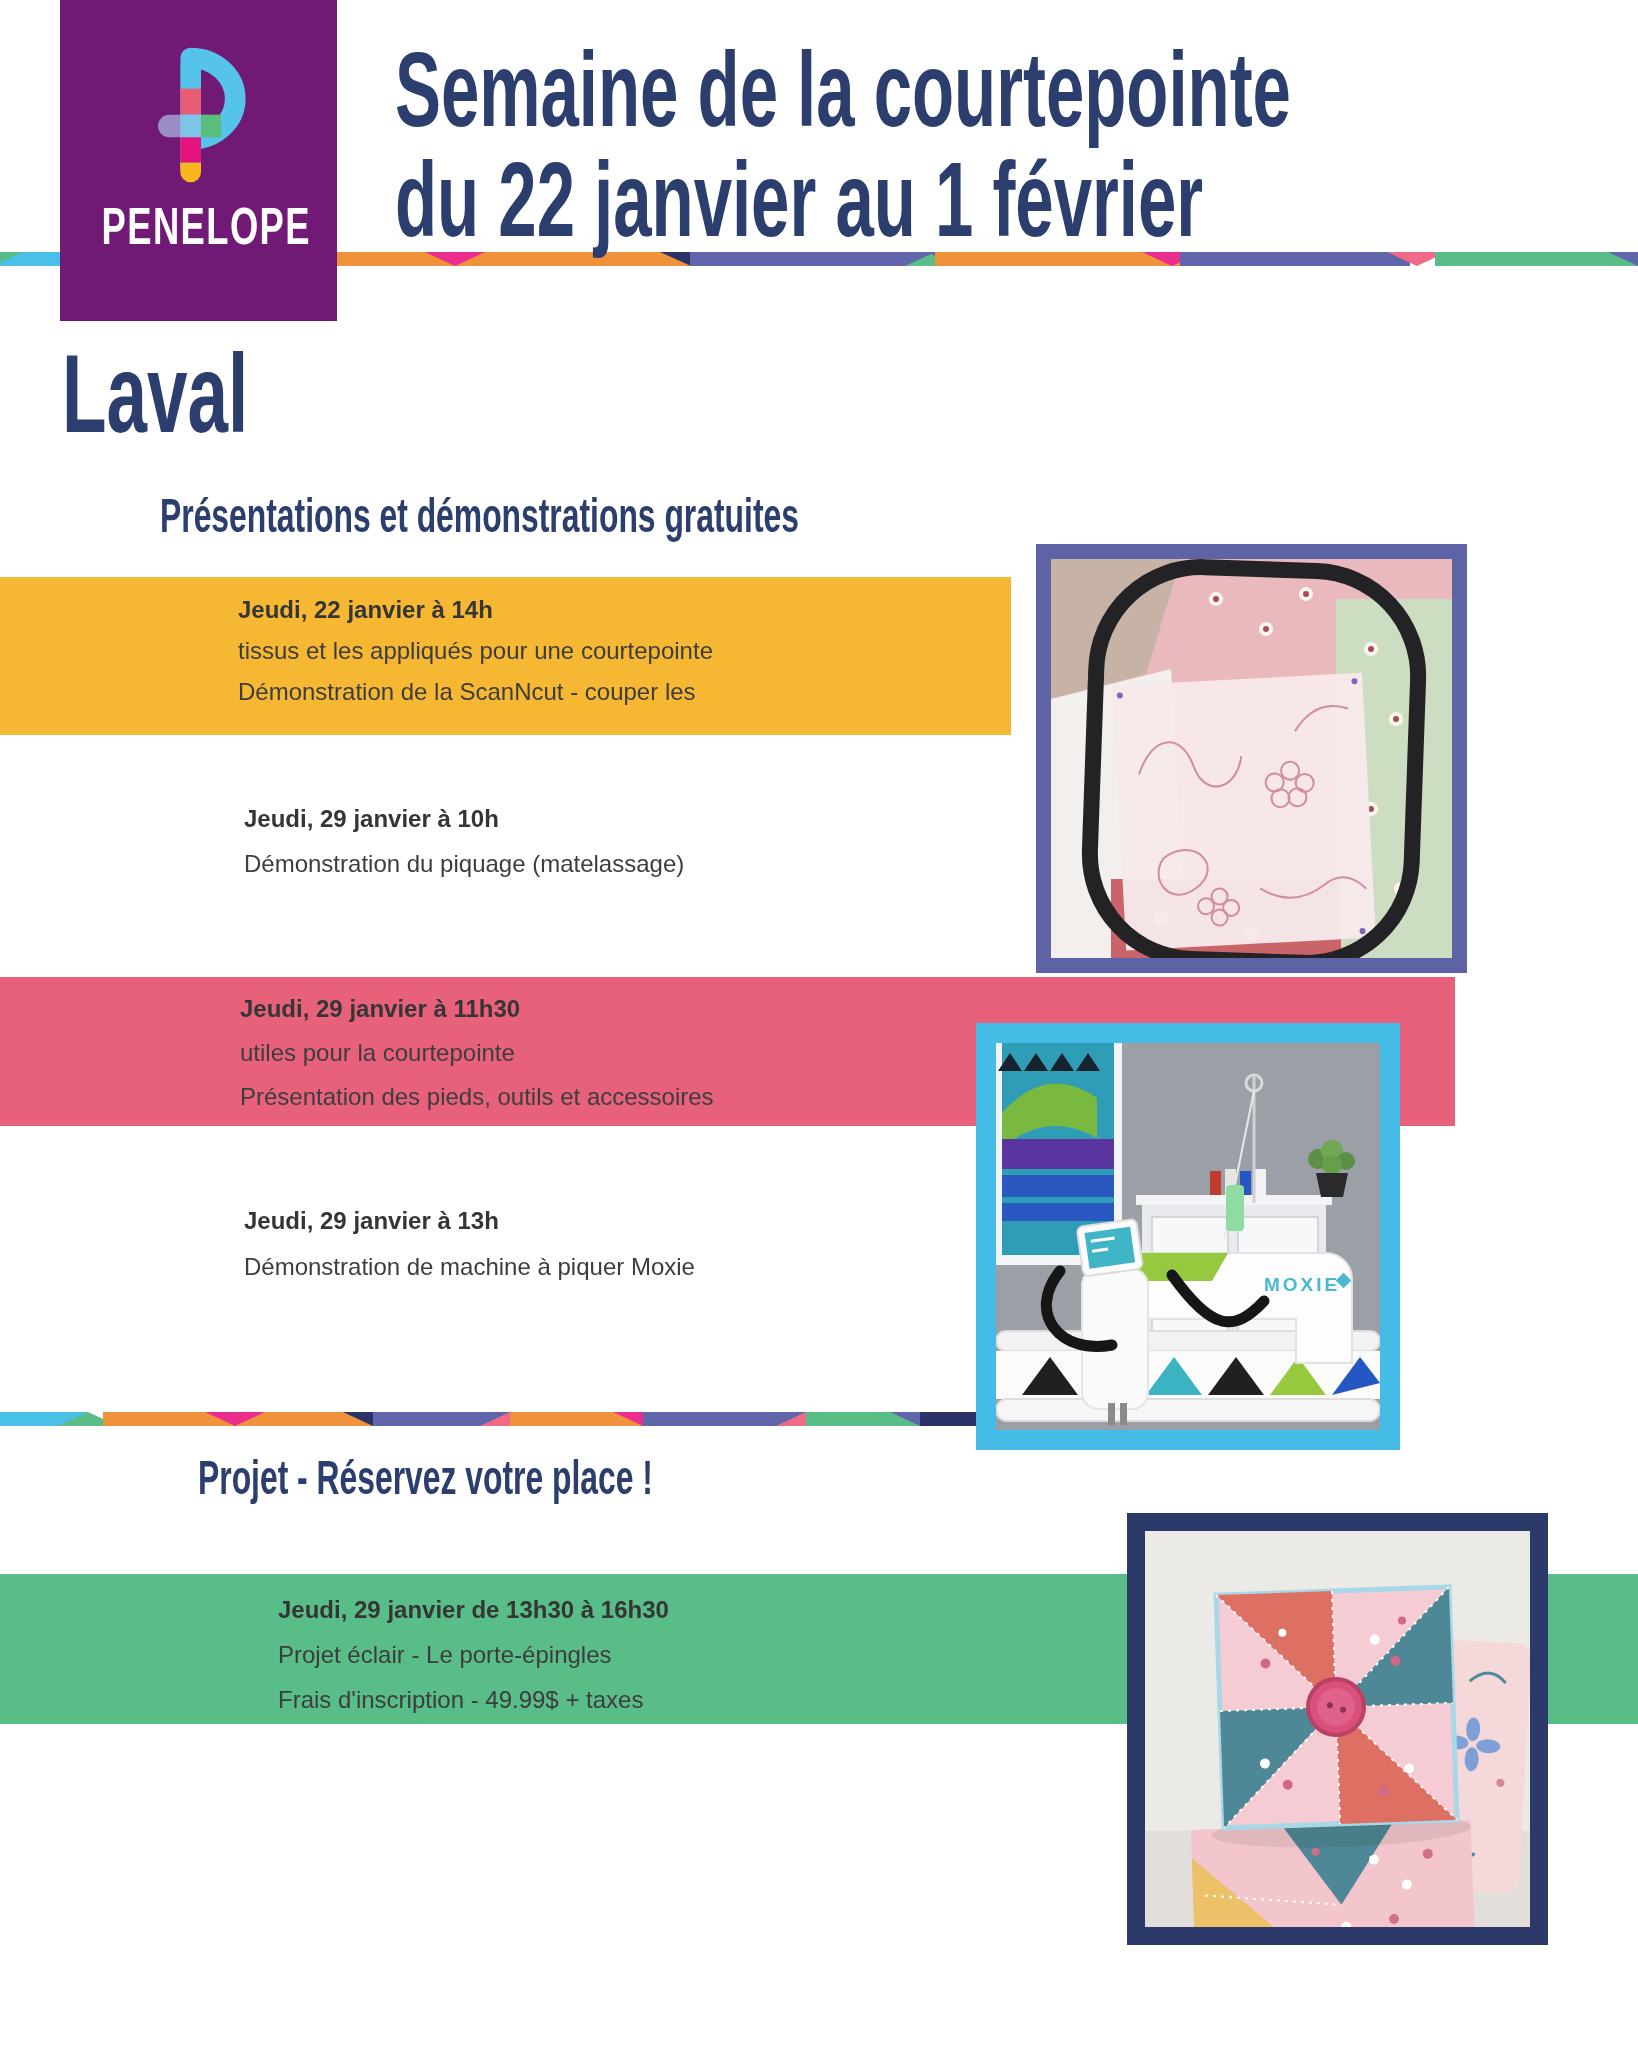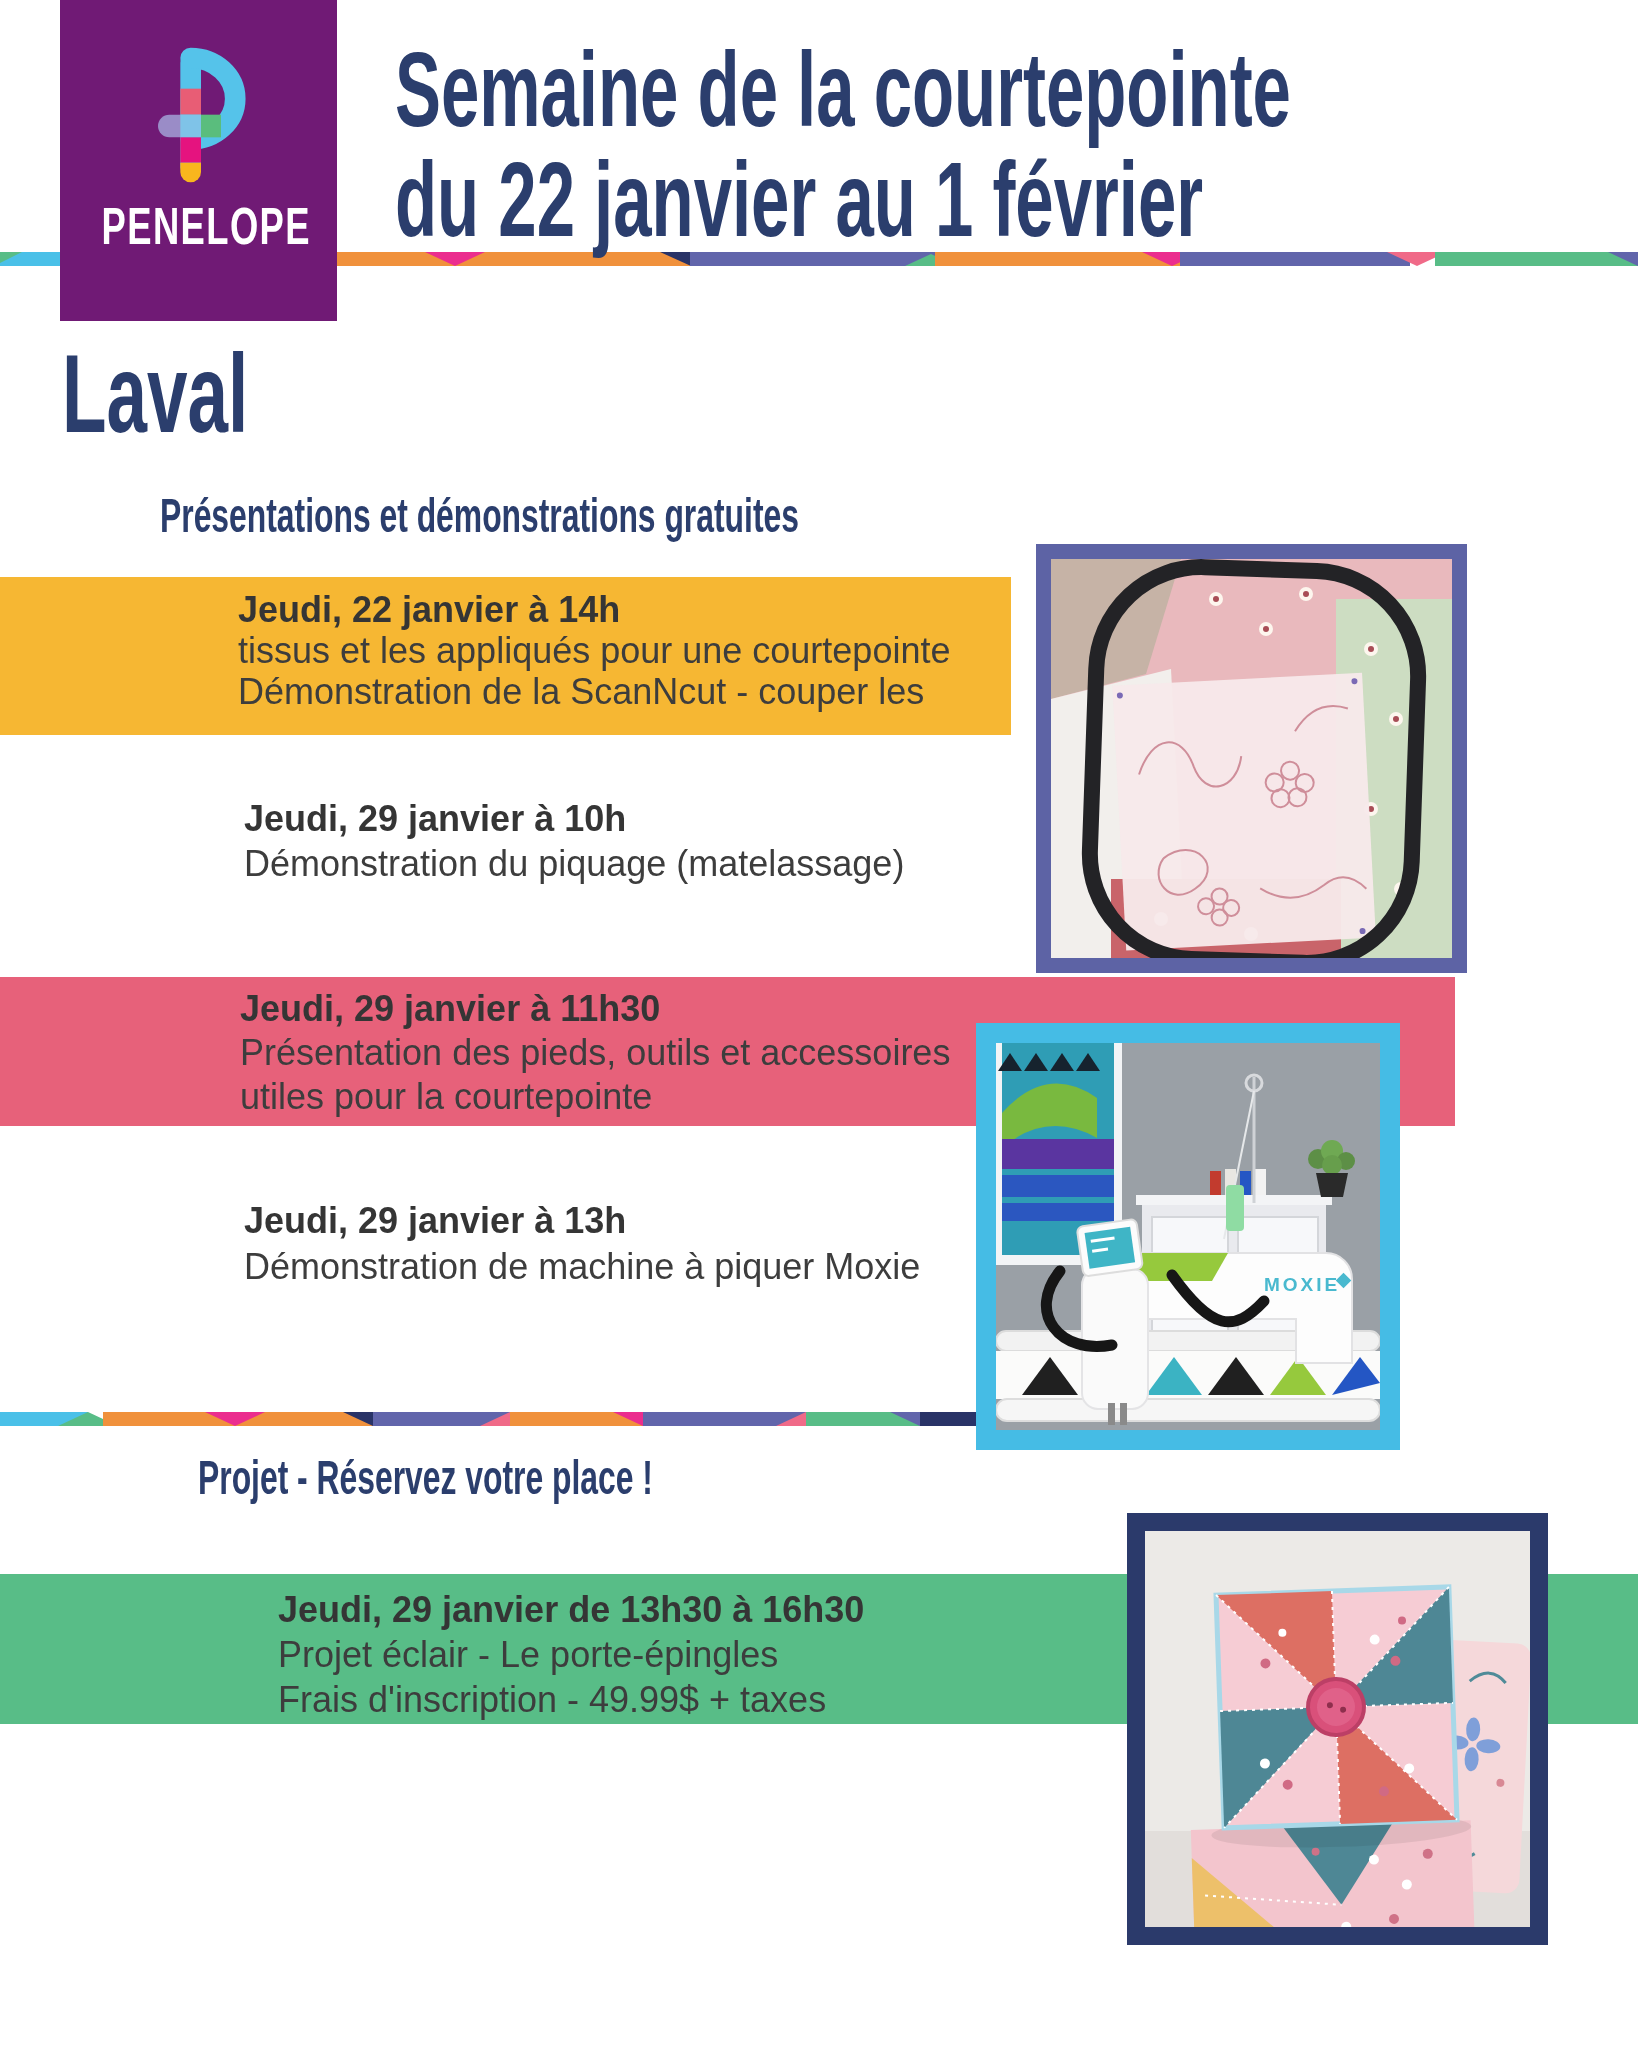--- a/index.html
+++ b/index.html
@@ -16,21 +16,21 @@
   .logo-box{left:60px;top:0;width:277px;height:321px;background:#701a75;z-index:3;}
   .logo-word{position:absolute;left:0;right:0;top:196px;text-align:center;color:#ffffff;
              font-size:52px;font-weight:700;letter-spacing:2px;transform:scaleX(.70);
              transform-origin:center top;white-space:nowrap;}
   
   .band{left:0;z-index:1;}
   .band-yellow{top:577px;width:1011px;height:158px;background:#f6b733;}
   .band-pink{top:977px;width:1455px;height:149px;background:#e7617a;}
   .band-green{top:1574px;width:1638px;height:150px;background:#58bd87;}
   
-  .event{z-index:4;color:#3d3d3d;font-size:36px;line-height:42px;}
+  .event{z-index:4;color:#3d3d3d;font-size:24px;line-height:42px;}
   .event .date{font-weight:700;color:#353535;}
   .ev1{left:238px;top:589px;line-height:41px;}
   .ev2{left:244px;top:796px;line-height:45px;}
   .ev3{left:240px;top:987px;line-height:44px;}
   .ev4{left:244px;top:1198px;line-height:46px;}
   .ev5{left:278px;top:1587px;line-height:45px;}
   
   .photo{z-index:5;box-sizing:border-box;}
   .photo svg{display:block;width:100%;height:100%;}
   .photo-hoop{left:1036px;top:544px;width:431px;height:429px;border:15px solid #5d63a5;}
@@ -110,22 +110,22 @@
     <div>Démonstration de la ScanNcut - couper les</div>
   </div>
 
   <div class="abs event ev2">
     <div class="date">Jeudi, 29 janvier à 10h</div>
     <div>Démonstration du piquage (matelassage)</div>
   </div>
 
   <div class="abs event ev3">
     <div class="date">Jeudi, 29 janvier à 11h30</div>
+    <div>utiles pour la courtepointe</div>
     <div>Présentation des pieds, outils et accessoires</div>
-    <div>utiles pour la courtepointe</div>
   </div>
 
   <div class="abs event ev4">
     <div class="date">Jeudi, 29 janvier à 13h</div>
     <div>Démonstration de machine à piquer Moxie</div>
   </div>
 
   <div class="abs cond sec-head" style="left:198px;top:1452px;z-index:2;">Projet - Réservez votre place !</div>
 
   <div class="abs event ev5">

